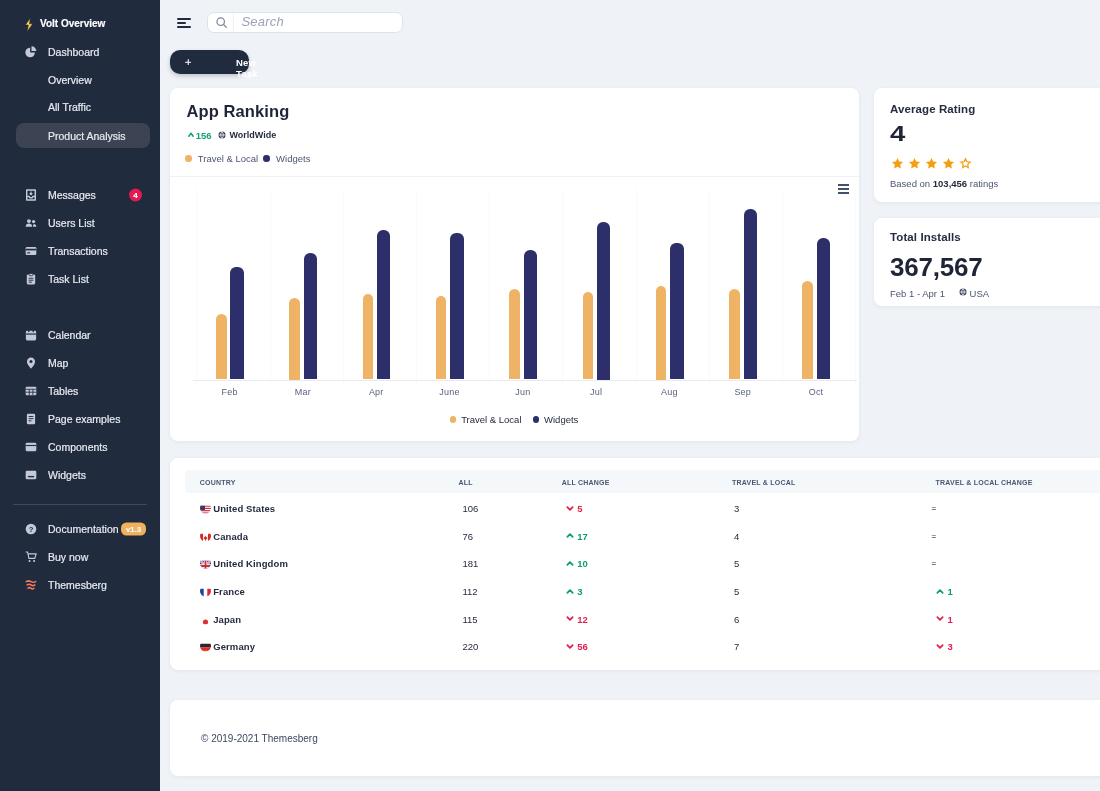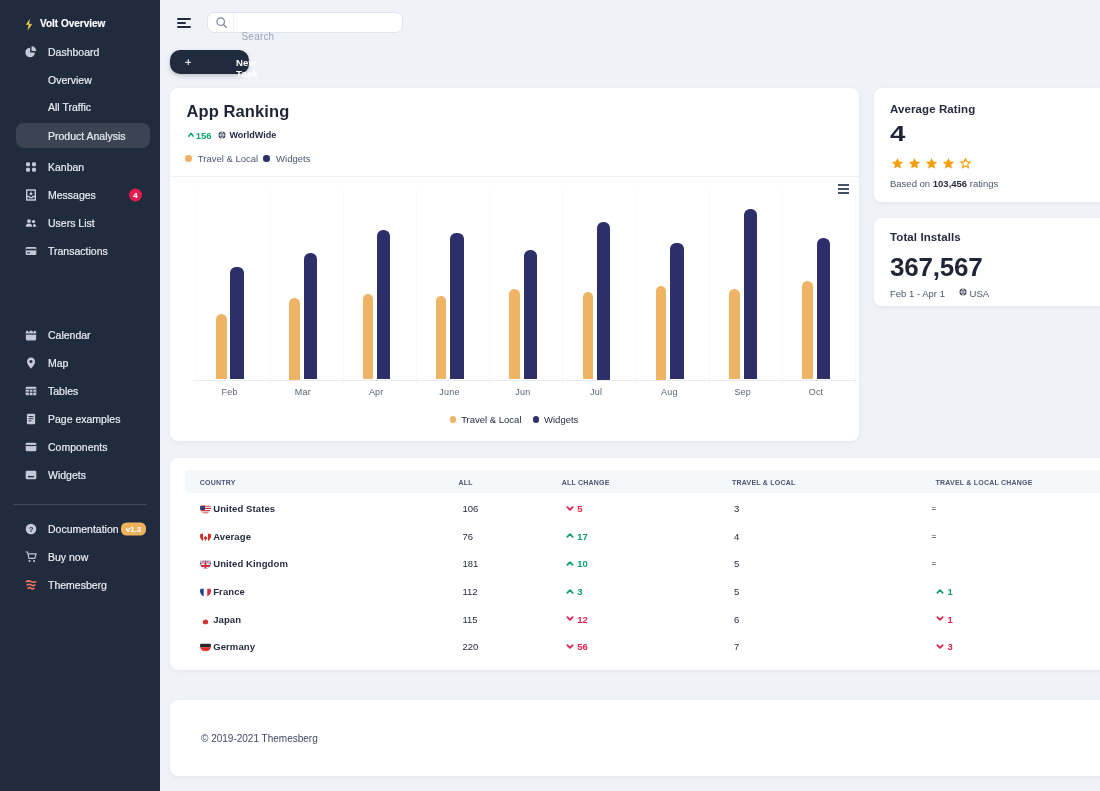--- a/index.html
+++ b/index.html
@@ -15,21 +15,21 @@
 .sdivider { position:absolute; left:13px; width:134px; height:1px; background:rgba(255,255,255,0.14); }
 .badge-red { position:absolute; left:129px; top:50%; transform:translateY(-50%); width:13px; height:13px; background:#e41a50; border-radius:50%; color:#fff; font-size:8px; font-weight:700; text-align:center; line-height:13px; }
 .badge-v { position:absolute; left:121px; top:50%; transform:translateY(-50%); background:#f0b15c; border-radius:5.5px; color:#fff; font-size:7.5px; font-weight:700; padding:2px 5px; letter-spacing:0.2px; }
 
 
 #burger { position:absolute; left:177px; top:17.5px; width:14px; height:11px; }
 #burger span { position:absolute; height:2.4px; background:#212b3e; border-radius:2px; left:0; }
 #searchbox { position:absolute; left:206.5px; top:11.5px; width:196px; height:21.5px; background:#fff; border:1px solid #dde3ee; border-radius:7px; }
 #searchbox .sicon { position:absolute; left:7px; top:3.5px; width:13px; height:13px; }
 #searchbox .sdiv { position:absolute; left:25px; top:0px; width:1px; height:19.5px; background:#eef1f6; }
-#searchbox .ph { position:absolute; left:34px; top:18px; font-size:10px; color:#9aa2b5; letter-spacing:0.2px; }
+#searchbox .ph { position:absolute; left:34px; top:1px; font-size:13px; color:#9aa2b5; letter-spacing:0.2px;font-style:italic; }
 #newtask { position:absolute; left:170px; top:50px; width:78.5px; height:23.5px; background:#212b3e; border-radius:10px; color:#fff; box-shadow:0 2px 4px rgba(38,43,64,0.25); }
 #newtask .plus { position:absolute; left:14.7px; top:8.5px; width:6.5px; height:6.5px; }
 #newtask .nt { position:absolute; left:25.9px; top:7px; font-size:9.5px; font-weight:700; letter-spacing:0.2px;padding-left:40px; }
 
 
 .card { position:absolute; background:#fff; border-radius:8px; box-shadow:0 1px 4px rgba(46,54,80,0.07); }
 
 
 #rankcard { left:170px; top:88px; width:689px; height:353px; }
 #rankhead { position:absolute; left:0; top:0; width:100%; height:89px; border-bottom:1px solid #eef1f6; }
@@ -104,31 +104,20 @@
     <div class="sitem" style="top:65.5px">
       <span class="lbl" style="left:48px;">Overview</span>
     </div>
     <div class="sitem" style="top:93px">
       <span class="lbl" style="left:48px;">All Traffic</span>
     </div>
     <div class="sactive" style="top:123px"></div>
     <div class="sitem" style="top:121.5px">
       <span class="lbl" style="left:48px;">Product Analysis</span>
     </div>
-    <div class="sitem" style="top:152.5px">
-      <span class="ico"><svg viewBox="0 0 14 14" width="12" height="12">
-          <g fill="#c3c9d6">
-            <rect x="1.2" y="1.6" width="4.6" height="4.6" rx="1.5"></rect>
-            <rect x="8.2" y="1.6" width="4.6" height="4.6" rx="1.5"></rect>
-            <rect x="1.2" y="7.9" width="4.6" height="4.6" rx="1.5"></rect>
-            <rect x="8.2" y="7.9" width="4.6" height="4.6" rx="1.5"></rect>
-          </g>
-        </svg></span>
-      <span class="lbl" style="left:48px;">Kanban</span>
-    </div>
     <div class="sitem" style="top:180.5px">
       <span class="ico"><svg viewBox="0 0 14 14" width="12" height="12">
           <path d="M2 1.2 H12 V12.8 H2 Z M2 8.7 H4.7 L5.6 10.1 H8.4 L9.3 8.7 H12" fill="none" stroke="#c3c9d6" stroke-width="1.7" stroke-linejoin="round"></path>
           <path d="M7 2.8 V6.4 M5.4 5 L7 6.6 L8.6 5" fill="none" stroke="#c3c9d6" stroke-width="1.3"></path>
         </svg></span>
       <span class="lbl" style="left:48px;">Messages</span>
       <span class="badge-red">4</span>
     </div>
     <div class="sitem" style="top:208.5px">
       <span class="ico"><svg viewBox="0 0 14 14" width="12" height="12">
@@ -141,20 +130,32 @@
         </svg></span>
       <span class="lbl" style="left:48px;">Users List</span>
     </div>
     <div class="sitem" style="top:236.5px">
       <span class="ico"><svg viewBox="0 0 14 14" width="12" height="12">
           <rect x="0.8" y="2.4" width="12.4" height="9.2" rx="1.5" fill="#c3c9d6"></rect>
           <rect x="0.8" y="4.4" width="12.4" height="1.9" fill="#262b40"></rect>
           <rect x="2.5" y="8.5" width="3.4" height="1.3" fill="#262b40"></rect>
         </svg></span>
       <span class="lbl" style="left:48px;">Transactions</span>
+    </div>
+    <div class="sitem" style="top:264.5px">
+      <span class="ico"><svg viewBox="0 0 14 14" width="12" height="12">
+          <rect x="2.1" y="1.7" width="9.8" height="11.6" rx="1.5" fill="#c3c9d6"></rect>
+          <rect x="4.8" y="0.6" width="4.4" height="2.5" rx="0.8" fill="#c3c9d6" stroke="#262b40" stroke-width="0.9"></rect>
+          <g stroke="#262b40" stroke-width="1.1">
+            <line x1="4.3" y1="6.1" x2="9.7" y2="6.1"></line>
+            <line x1="4.3" y1="8.4" x2="9.7" y2="8.4"></line>
+            <line x1="4.3" y1="10.7" x2="8" y2="10.7"></line>
+          </g>
+        </svg></span>
+      <span class="lbl" style="left:48px;">Task List</span>
     </div>
     <div class="sitem" style="top:320.5px">
       <span class="ico"><svg viewBox="0 0 14 14" width="12" height="12">
           <rect x="1" y="2.1" width="12" height="11.2" rx="1.5" fill="#c3c9d6"></rect>
           <rect x="1" y="5.2" width="12" height="1.4" fill="#262b40"></rect>
           <rect x="3.6" y="0.8" width="1.6" height="2.9" rx="0.8" fill="#262b40"></rect>
           <rect x="8.8" y="0.8" width="1.6" height="2.9" rx="0.8" fill="#262b40"></rect>
         </svg></span>
       <span class="lbl" style="left:48px;">Calendar</span>
     </div>
@@ -374,21 +375,21 @@
     <div class="td" style="left:549px;">3</div>
     <div class="td eq" style="left:746.6px;">=</div>
   </div>
       <div class="trow" style="top:64.1px">
     <span class="flag"><svg viewBox="0 0 11 11" width="11" height="11">
             <rect width="11" height="11" fill="#fff"></rect>
             <rect width="3" height="11" fill="#d52b1e"></rect>
             <rect x="8" width="3" height="11" fill="#d52b1e"></rect>
             <path d="M5.5 2 L6.1 3.6 L7.5 3.2 L6.6 4.8 L7.9 5.5 L5.9 6.1 L5.5 8.8 L5.1 6.1 L3.1 5.5 L4.4 4.8 L3.5 3.2 L4.9 3.6 Z" fill="#d52b1e"></path>
           </svg></span>
-    <div class="td cname" style="left:28.2px;">Average</div>
+    <div class="td cname" style="left:28.2px;">Canada</div>
     <div class="td" style="left:277.5px;">76</div>
     <div class="td chg up" style="left:380.8px;"><svg width="8" height="8" viewBox="0 0 12 12">
             <path d="M2 8 L6 4 L10 8" fill="none" stroke="#0b9e70" stroke-width="2.6" stroke-linecap="round" stroke-linejoin="round"></path>
           </svg>17</div>
     <div class="td" style="left:549px;">4</div>
     <div class="td eq" style="left:746.6px;">=</div>
   </div>
       <div class="trow" style="top:91.7px">
     <span class="flag"><svg viewBox="0 0 11 11" width="11" height="11">
             <rect width="11" height="11" fill="#1e3f8f"></rect>

